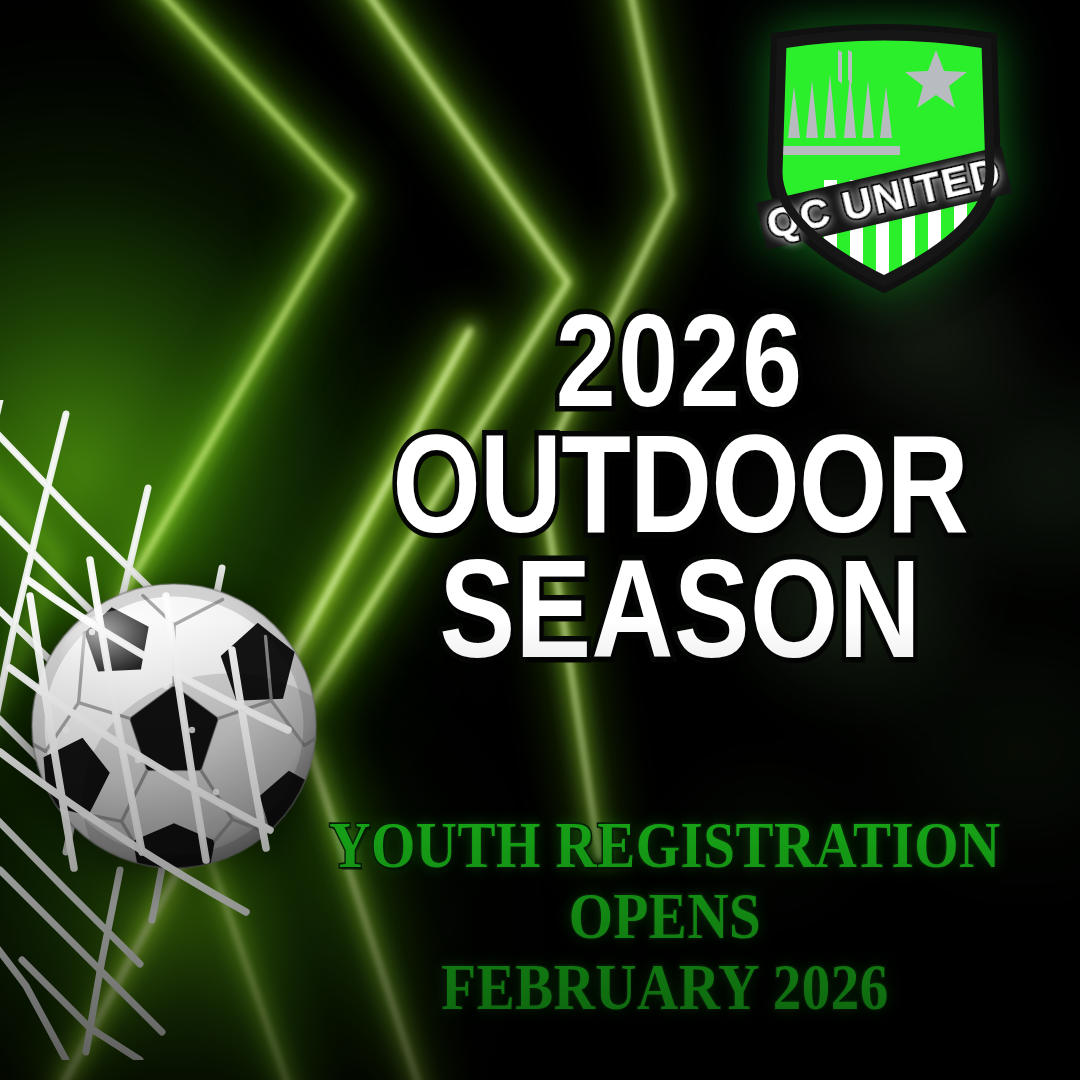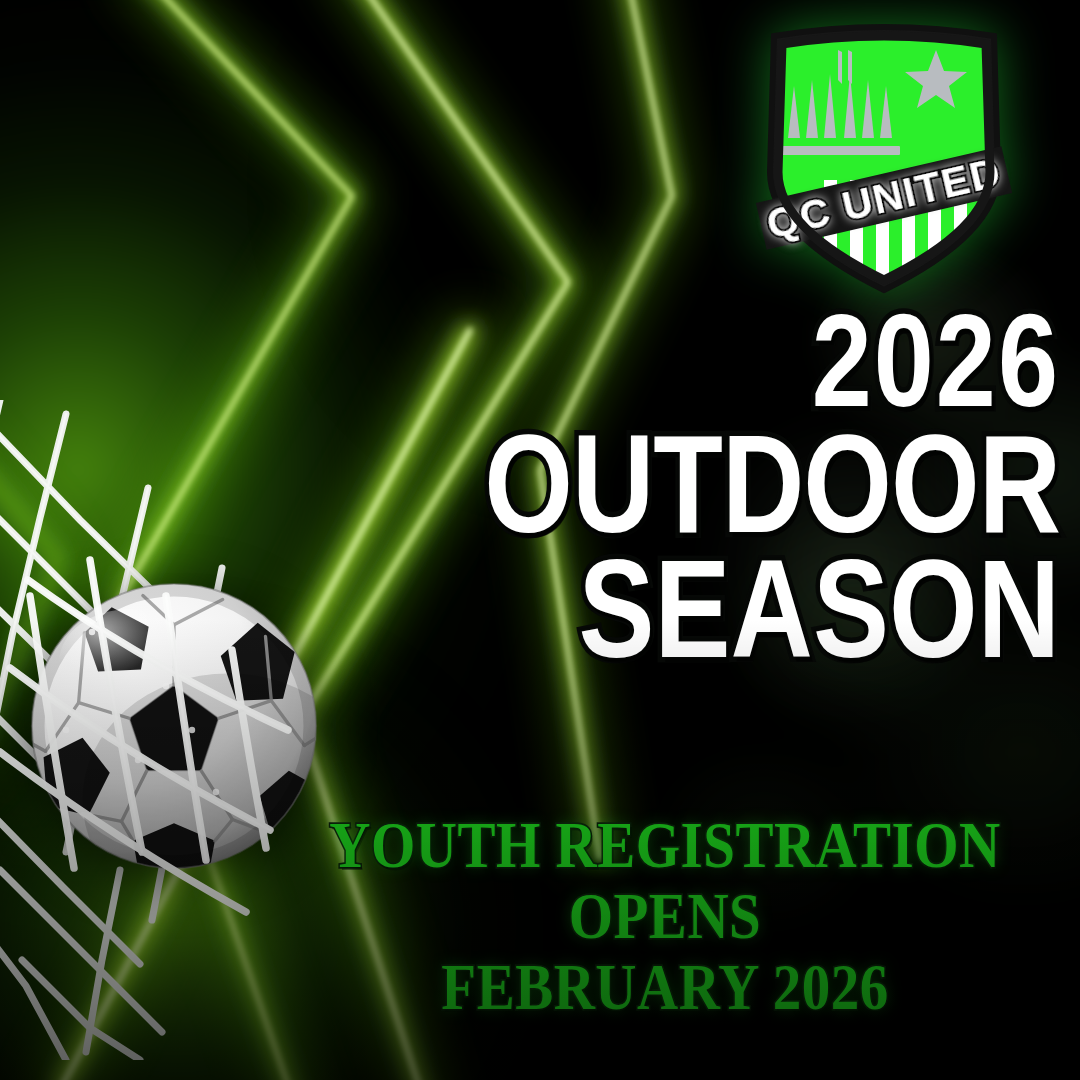--- a/index.html
+++ b/index.html
@@ -113,21 +113,21 @@
     width:264px; height:272px;
     filter:drop-shadow(0 0 26px rgba(40,235,60,0.45));
   }
   .logo-svg{ width:100%; height:100%; }
 
   
   .headline{
     position:absolute;
     left:300px; top:300px;
     width:760px;
-    text-align:right;
+    text-align:center;
   }
   .hl-line{
     display:block;
     color:#ffffff;
     font-family:"Liberation Sans", sans-serif;
     font-weight:bold;
     letter-spacing:-0.5px;
     line-height:0.92;
     white-space:nowrap;
     -webkit-text-stroke:9px #060806;

